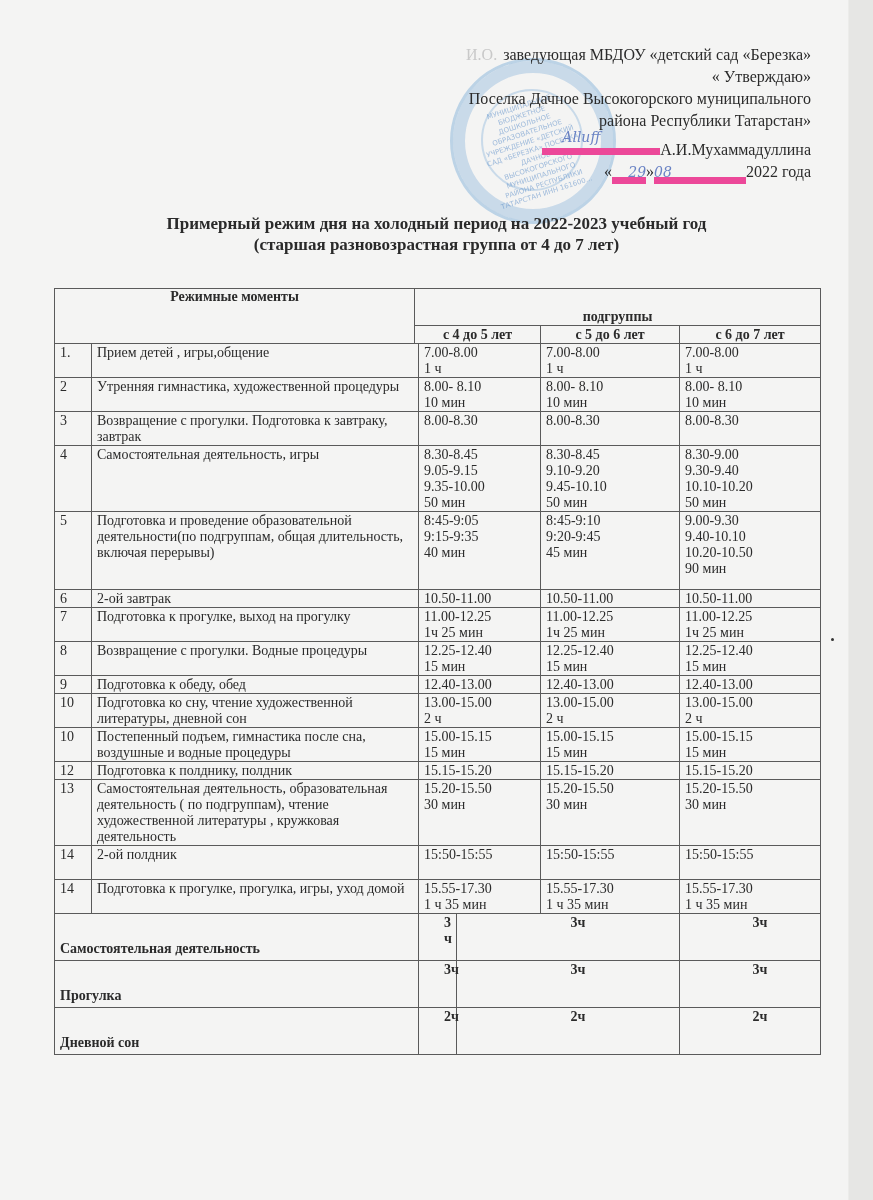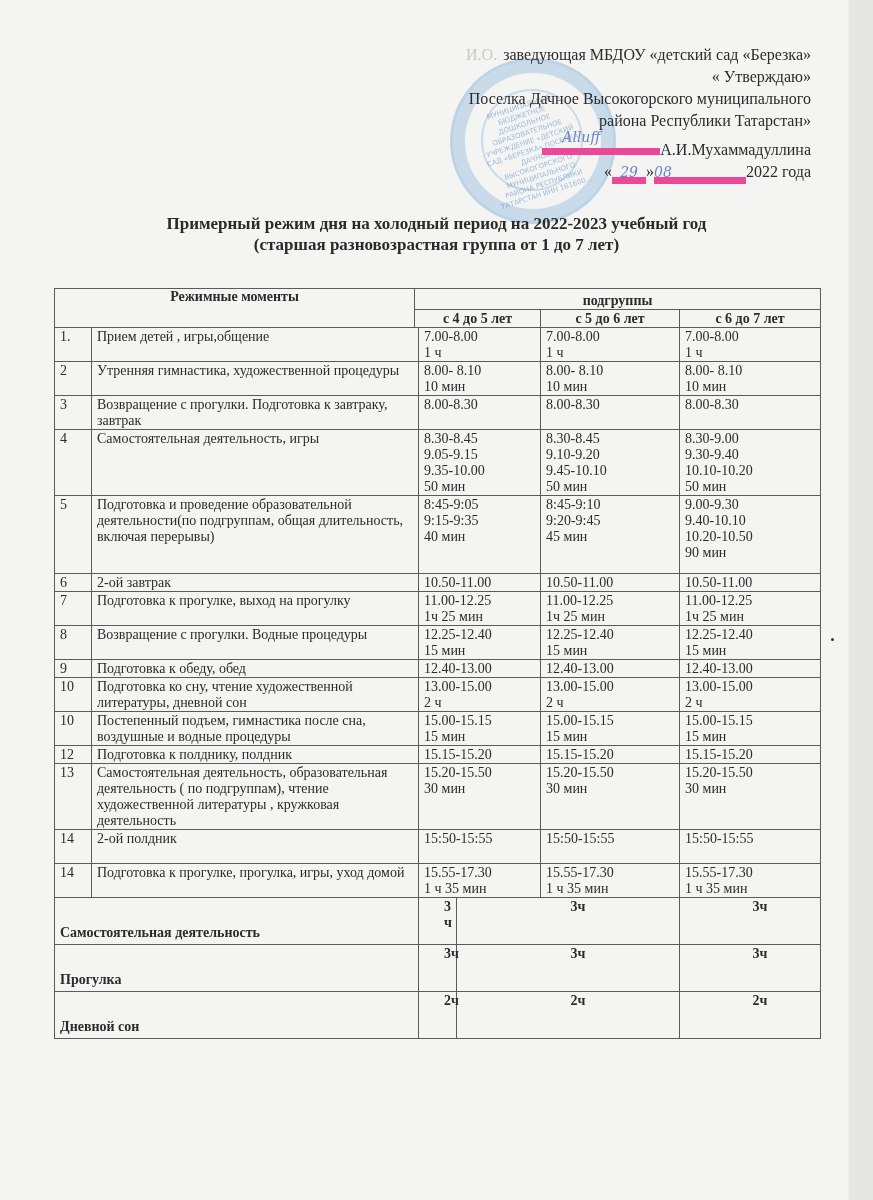--- a/index.html
+++ b/index.html
@@ -80,43 +80,43 @@
   <span class="line">
     <span class="io">И.О.</span><span>заведующая МБДОУ «детский сад «Березка»</span>
   </span>
   <span class="line">« Утверждаю»</span>
   <span class="line">Поселка Дачное Высокогорского муниципального</span>
   <span class="line">района Республики Татарстан»</span>
   <span class="line">
     <span class="sig-blank" style="width:118px;"><span class="hand" style="position:absolute;left:20px;top:-6px;">Alluff</span></span><span>А.И.Мухаммадуллина</span>
   </span>
   <span class="line">
-    <span>«</span><span class="sig-blank" style="width:34px;text-align:center;"><span class="hand">29</span></span><span>»</span><span class="sig-blank" style="width:92px;text-align:left;"><span class="hand">08</span></span><span>2022 года</span>
+    <span>«</span><span class="sig-blank" style="width:34px;"><span class="hand">29</span></span><span>»</span><span class="sig-blank" style="width:92px;text-align:left;"><span class="hand">08</span></span><span>2022 года</span>
   </span>
 </div>
 
 <div class="title">
   <div>Примерный режим дня на холодный  период на 2022-2023 учебный  год</div>
-  <div>(старшая разновозрастная группа от 1  до 7 лет)</div>
+  <div>(старшая разновозрастная группа от 4  до 7 лет)</div>
 </div>
 
 <table class="sched">
   <colgroup>
     <col style="width:37px">
     <col style="width:323px">
     <col style="width:4px">
     <col style="width:38px">
     <col style="width:84px">
     <col style="width:139px">
     <col style="width:141px">
   </colgroup>
   <thead>
     <tr style="height:21px;">
       <th class="hdr" colspan="2" rowspan="2" style="vertical-align:top;padding-top:0;">Режимные моменты</th>
-      <th class="hdr" colspan="5" style="border-left:none;padding-top:4px;">подгруппы</th>
+      <th class="hdr" colspan="5" style="border-left:none;padding-top:20px;">подгруппы</th>
     </tr>
     <tr style="height:17px;">
       <th class="hdr" colspan="3">с 4 до 5 лет</th>
       <th class="hdr">с 5 до 6 лет</th>
       <th class="hdr">с 6 до 7 лет</th>
     </tr>
   </thead>
   <tbody id="rows">
       <tr style="height: 34px;">
         <td class="num">1.</td>

